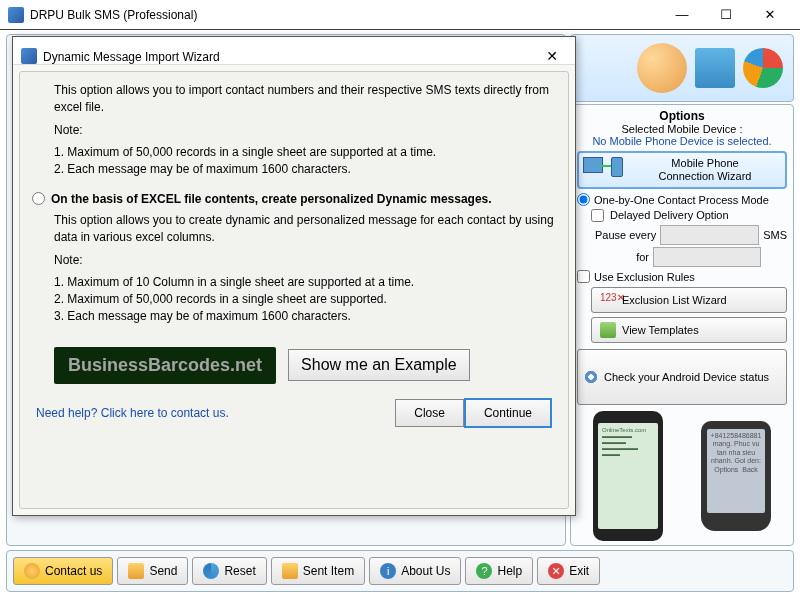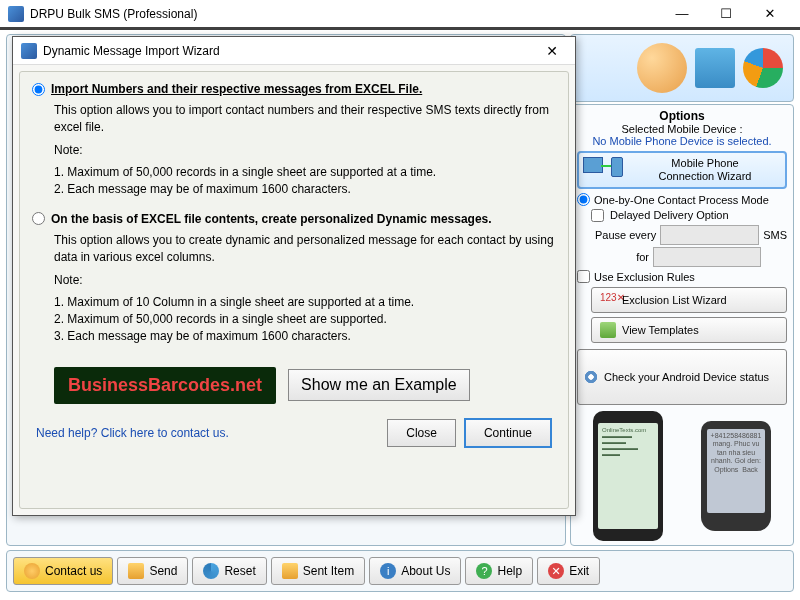--- a/index.html
+++ b/index.html
@@ -1,19 +1,19 @@
 <!DOCTYPE html>
 <html><head>
 <meta charset="utf-8">
 <style>
 * { box-sizing: border-box; margin: 0; padding: 0; font-family: "Segoe UI", Tahoma, sans-serif; }
 body { width: 800px; height: 600px; background: #fff; position: relative; overflow: hidden; }
 
 
-.titlebar { height: 30px; background: #fff; border-bottom: 3px solid #404040; display: flex; align-items: center; padding: 0 8px; }
+.titlebar { height: 30px; background: #fff; border-bottom: 1px solid #404040; display: flex; align-items: center; padding: 0 8px; }
 .titlebar .icon { width: 16px; height: 16px; background: linear-gradient(135deg,#4a90d9,#2c5aa0); border-radius: 2px; margin-right: 6px; }
 .titlebar .title { font-size: 12px; flex: 1; }
 .titlebar .winbtns { display: flex; gap: 0; }
 .titlebar .winbtn { width: 44px; height: 28px; display: flex; align-items: center; justify-content: center; font-size: 13px; cursor: pointer; }
 
 .app-body { display: flex; height: 520px; padding: 4px 6px; position: relative; }
 .main-area { flex: 1; position: relative; border: 1px solid #9cb6c5; border-radius: 4px; background: #f4f8fb; }
 .rightpanel { width: 224px; margin-left: 4px; display: flex; flex-direction: column; }
 
 .banner { height: 70px; margin: 0 0 2px 0; background: linear-gradient(#e8f4ff,#d0e8ff); border: 1px solid #9cb6c5; border-radius: 4px; display: flex; align-items: center; justify-content: flex-end; padding: 0 10px; gap: 8px; }
@@ -45,37 +45,37 @@
 .phone2 { width: 70px; height: 110px; background: #333; border-radius: 10px 10px 14px 14px; padding: 8px 6px 18px 6px; margin-top: 10px; }
 .phone2 .scr { width: 100%; height: 100%; background: #c0c8d4; border-radius: 2px; font-size: 7px; color: #555; padding: 3px; text-align: center; line-height: 1.2; }
 
 .bottombar { height: 42px; border: 1px solid #9cb6c5; border-radius: 4px; margin: 0 6px 4px 6px; background: #f4f8fb; display: flex; align-items: center; padding: 0 6px; gap: 4px; }
 .bottombar .bb-btn { display: flex; align-items: center; gap: 5px; padding: 5px 10px; border: 1px solid #999; border-radius: 3px; background: linear-gradient(#fafafa,#e5e5e5); cursor: pointer; font-size: 12px; }
 .bottombar .bb-btn.contact { background: linear-gradient(#ffe180,#f5c430); }
 .bottombar .bicon { width: 16px; height: 16px; border-radius: 2px; }
 
 
 .dialog { position: absolute; left: 12px; top: 36px; width: 564px; height: 480px; background: #f7f7f4; border: 1px solid #555; box-shadow: 2px 2px 8px rgba(0,0,0,.3); z-index: 10; display: flex; flex-direction: column; }
-.dialog .dtitle { height: 28px; background: #fff; display: flex; align-items: center; padding: 0 8px; border-bottom: 1px solid #ddd; }
+.dialog .dtitle { height: 28px; background: #fff; display: flex; align-items: flex-end; padding: 0 8px; border-bottom: 1px solid #ddd; }
 .dialog .dtitle .dicon { width: 16px; height: 16px; background: linear-gradient(135deg,#4a90d9,#2c5aa0); border-radius: 2px; margin-right: 6px; }
 .dialog .dtitle .dtext { font-size: 12px; flex: 1; }
 .dialog .dtitle .dclose { width: 30px; text-align: center; cursor: pointer; font-size: 14px; }
 .dialog .dbody { flex: 1; background: #f2f3ee; border: 1px solid #c8cac0; margin: 6px; border-radius: 3px; padding: 10px 12px; display: flex; flex-direction: column; font-size: 12px; }
 .opt-block { margin-bottom: 14px; }
 .opt-head { display: flex; align-items: center; gap: 6px; font-weight: bold; margin-bottom: 6px; }
 .opt-head .underline { text-decoration: underline; }
 .opt-desc { margin-left: 22px; line-height: 1.4; }
 .opt-desc p { margin-bottom: 6px; }
 .brand-row { display: flex; align-items: center; gap: 12px; margin: 8px 0 8px 22px; }
-.brand-box { background: #0a2a0a; color: #ef4444; padding: 8px 14px; font-size: 18px; font-weight: bold; border-radius: 2px; }
+.brand-box { background: #0a2a0a; color: #a3a3a3; padding: 8px 14px; font-size: 18px; font-weight: bold; border-radius: 2px; }
 .example-btn { padding: 6px 12px; border: 1px solid #888; background: linear-gradient(#fafafa,#e5e5e5); cursor: pointer; font-size: 16px; }
 .dialog-footer { display: flex; align-items: center; padding: 6px 4px 0 4px; }
 .help-link { color: #1a4db3; font-size: 12px; cursor: pointer; }
 .dialog-footer .spacer { flex: 1; }
-.dlg-btn { padding: 6px 18px; margin-left: 8px; border: 1px solid #888; background: linear-gradient(#fafafa,#e5e5e5); cursor: pointer; font-size: 12px; }
+.dlg-btn { padding: 6px 18px; border: 1px solid #888; background: linear-gradient(#fafafa,#e5e5e5); cursor: pointer; font-size: 12px; }
 .dlg-btn.primary { border: 2px solid #3585d6; text-align: center; }
 
 .gear-icon { width: 14px; height: 14px; border-radius: 50%; background: radial-gradient(circle,#fff 25%,#5a8fc7 30% 60%,transparent 65%); display: inline-block; }
 </style>
 </head>
 <body>
 
 <div class="titlebar">
   <div class="icon"></div>
   <div class="title">DRPU Bulk SMS (Professional)</div>
@@ -195,24 +195,20 @@
 </div>
 
 <div class="dialog">
   <div class="dtitle">
     <div class="dicon"></div>
     <div class="dtext">Dynamic Message Import Wizard</div>
     <div class="dclose">✕</div>
   </div>
   <div class="dbody">
     <div class="opt-block">
-      <div class="opt-head">
-        <input type="radio" name="impopt" checked="" style="">
-        <span class="underline">Import Numbers and their respective messages from EXCEL File.</span>
-      </div>
       <div class="opt-desc">
         <p>This option allows you to import contact numbers and their respective SMS texts directly from excel file.</p>
         <p>Note:</p>
         <div>1. Maximum of 50,000 records in a single sheet are supported at a time.</div>
         <div>2. Each message may be of maximum 1600 characters.</div>
       </div>
     </div>
     <div class="opt-block">
       <div class="opt-head">
         <input type="radio" name="impopt" style="">

